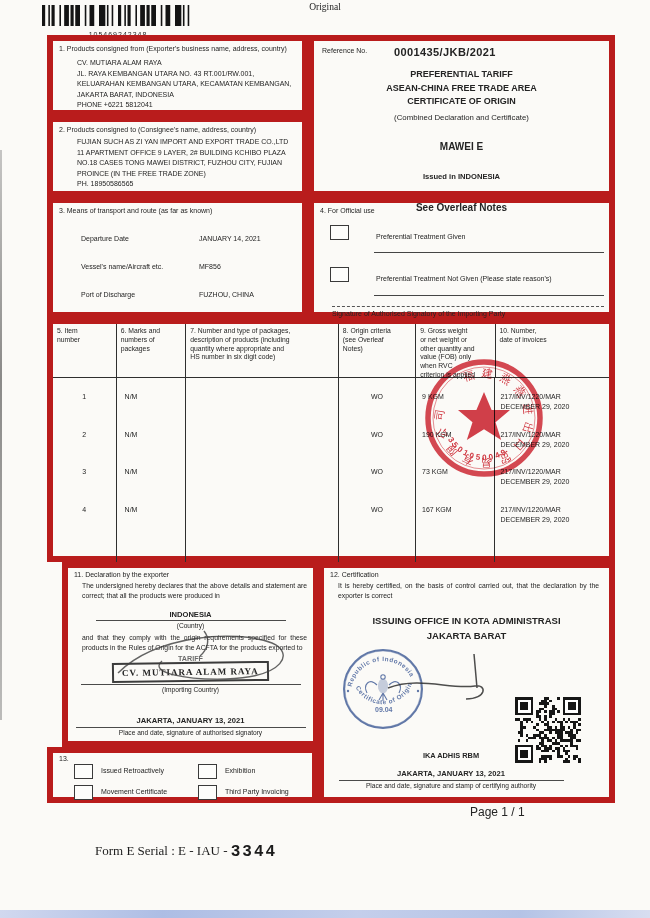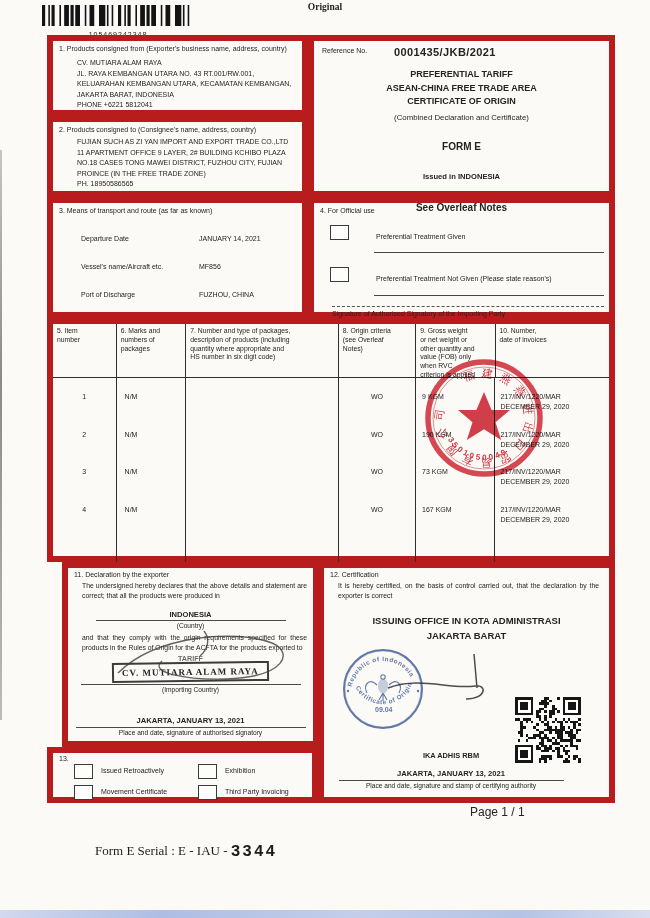--- a/index.html
+++ b/index.html
@@ -8,21 +8,21 @@
   .bx{position:absolute;border:6px solid #b91c1c;box-sizing:border-box;}
   .lbl{font-size:7px;padding:4px 0 0 6px;}
   .addr{font-size:7px;line-height:1.5;margin:6px 0 0 24px;white-space:pre-line;}
   .ctr{text-align:center;}
   .rule{border-top:1px solid #4a4a4a;height:0;}
   .cb{display:inline-block;width:17px;height:13px;border:1px solid #3a3a3a;vertical-align:middle;background:#fdfdfb;}
   
   .barcode{position:absolute;left:42px;top:5px;width:152px;}
   .bcnum{font-size:7px;text-align:center;letter-spacing:1px;margin-top:1px;}
   .original{position:absolute;left:0;width:650px;top:2px;text-align:center;
-            font-family:"Liberation Serif",serif;font-weight:bold;font-size:9.5px;}
+            font-family:"Liberation Serif",serif;font-weight:normal;font-size:9.5px;}
   
   .refnum{position:absolute;left:80px;top:5px;font-size:11px;font-weight:bold;letter-spacing:.4px;}
   .titleblock{margin-top:27px;font-size:9px;font-weight:bold;line-height:1.5;}
   .subtitle{font-size:7.8px;font-weight:normal;margin-top:3px;}
   .forme{font-size:10px;font-weight:bold;margin-top:16px;}
   .issued{font-size:7.6px;font-weight:bold;margin-top:17px;}
   .overleaf{font-size:10px;font-weight:bold;margin-top:17px;}
   
   .kv{display:flex;font-size:7px;margin:21px 0 0 28px;}
   .kv .k{width:118px;}
@@ -121,21 +121,21 @@
   </div>
 
   <div class="bx" style="left:308px;top:35px;width:307px;height:162px;">
     <div class="lbl" style="position:absolute;left:2px;top:2px;">Reference No.</div>
     <div class="refnum">0001435/JKB/2021</div>
     <div class="ctr titleblock">
       <div>PREFERENTIAL TARIFF</div>
       <div>ASEAN-CHINA FREE TRADE AREA</div>
       <div>CERTIFICATE OF ORIGIN</div>
       <div class="subtitle">(Combined Declaration and Certificate)</div>
-      <div class="forme">FORM E</div>
+      <div class="forme">MAWEI E</div>
       <div class="issued">Issued in INDONESIA</div>
       <div class="overleaf">See Overleaf Notes</div>
     </div>
   </div>
 
   <div class="bx" style="left:47px;top:116px;width:261px;height:81px;">
     <div class="lbl">2.   Products consigned to (Consignee's name, address, country)</div>
     <div class="addr" style="margin-top:4px;">FUJIAN SUCH AS ZI YAN IMPORT AND EXPORT TRADE CO.,LTD
 11 APARTMENT OFFICE 9 LAYER, 2# BUILDING KCHIBO PLAZA
 NO.18 CASES TONG MAWEI DISTRICT, FUZHOU CITY, FUJIAN

